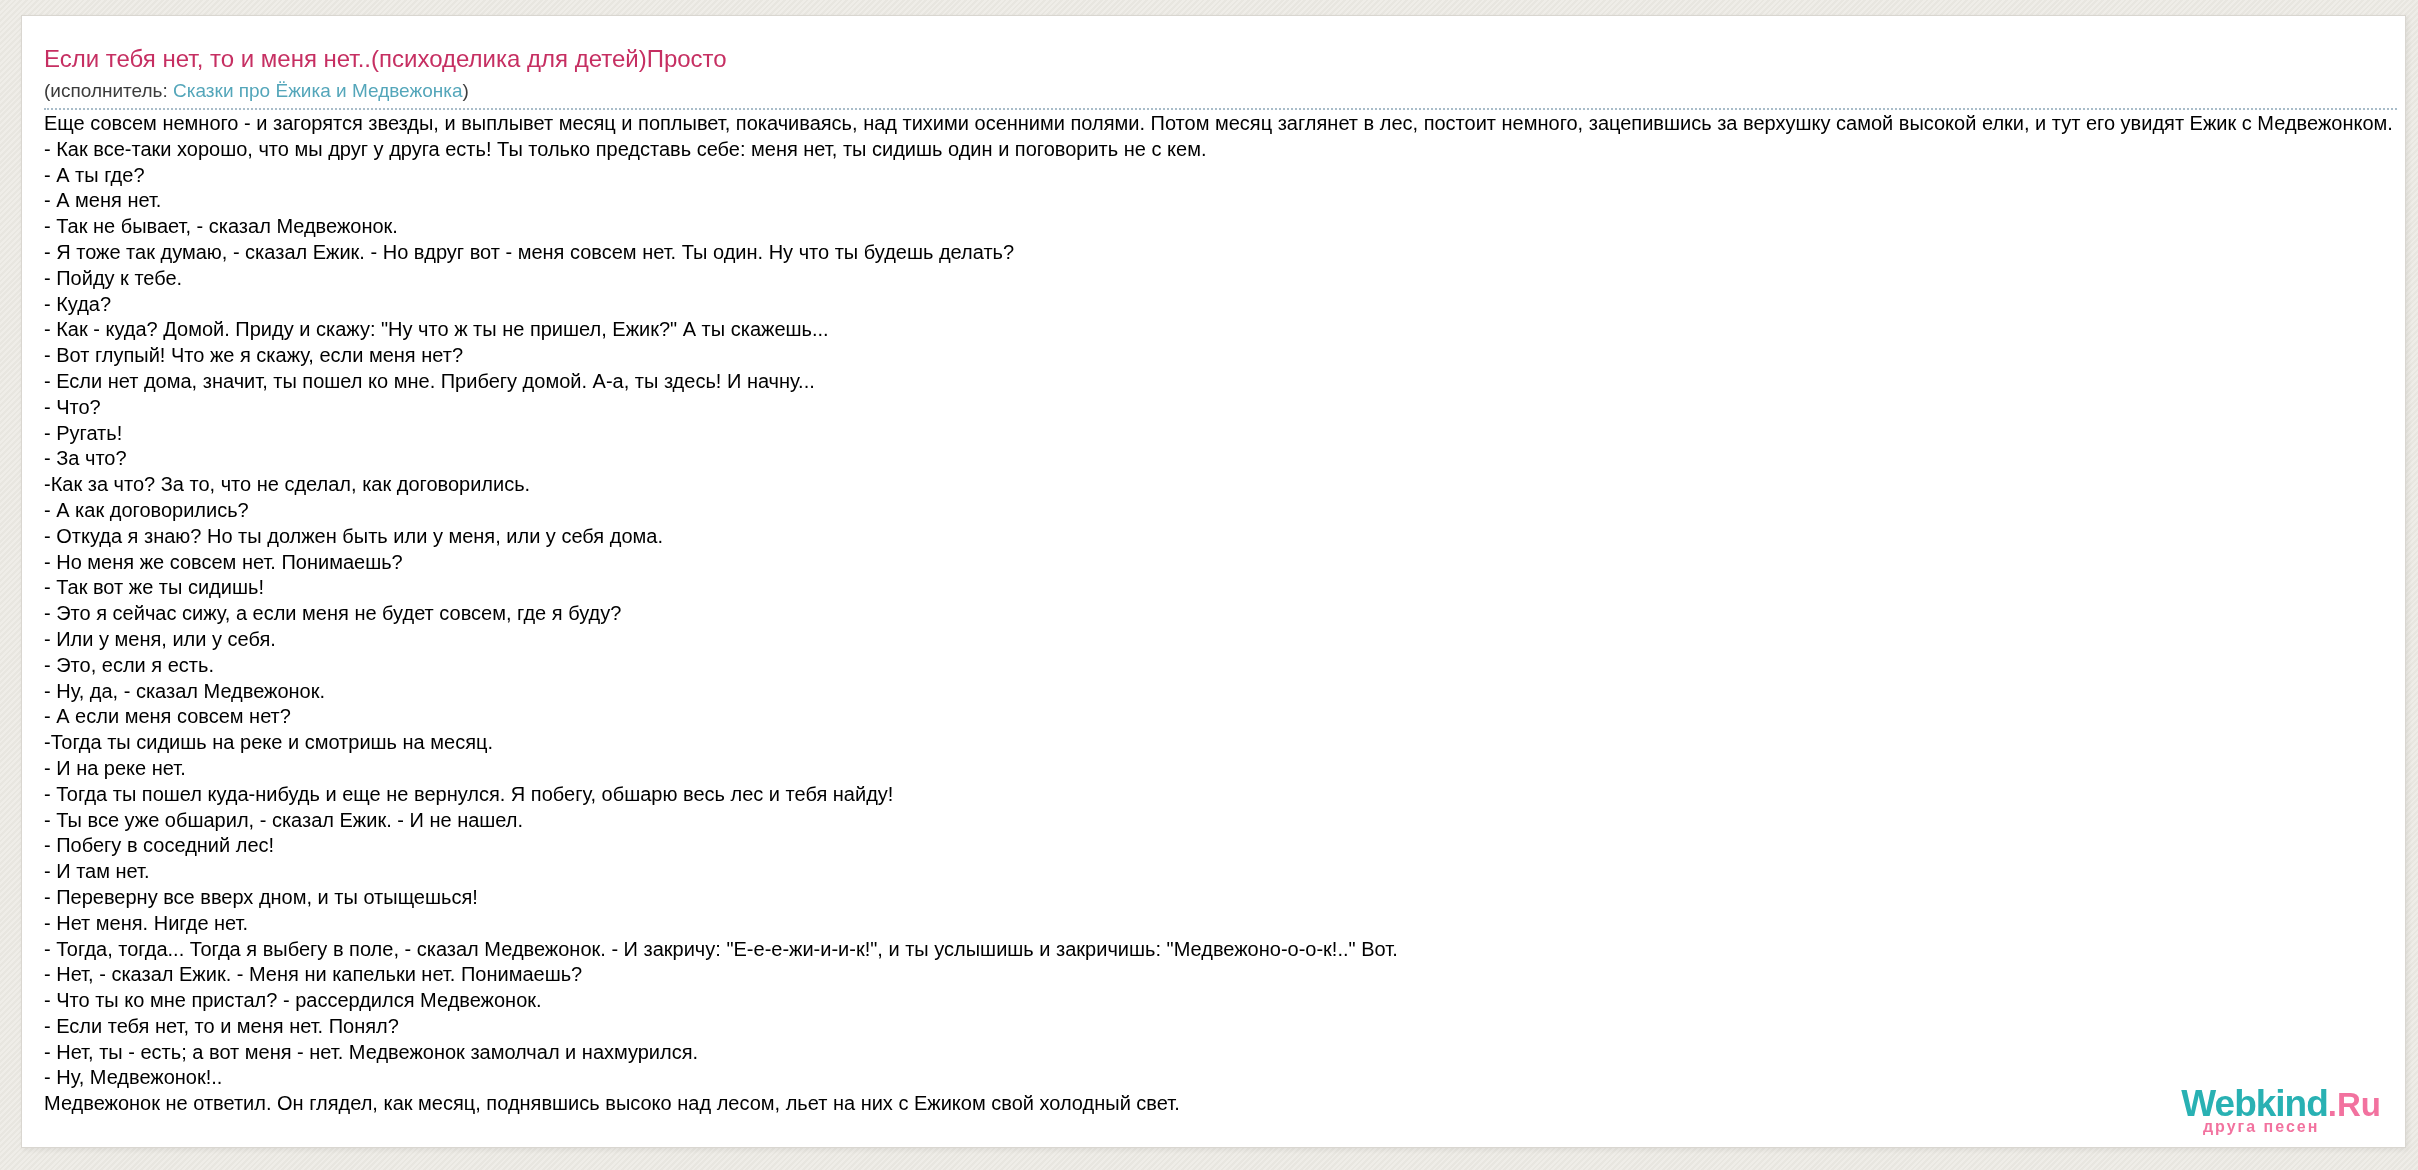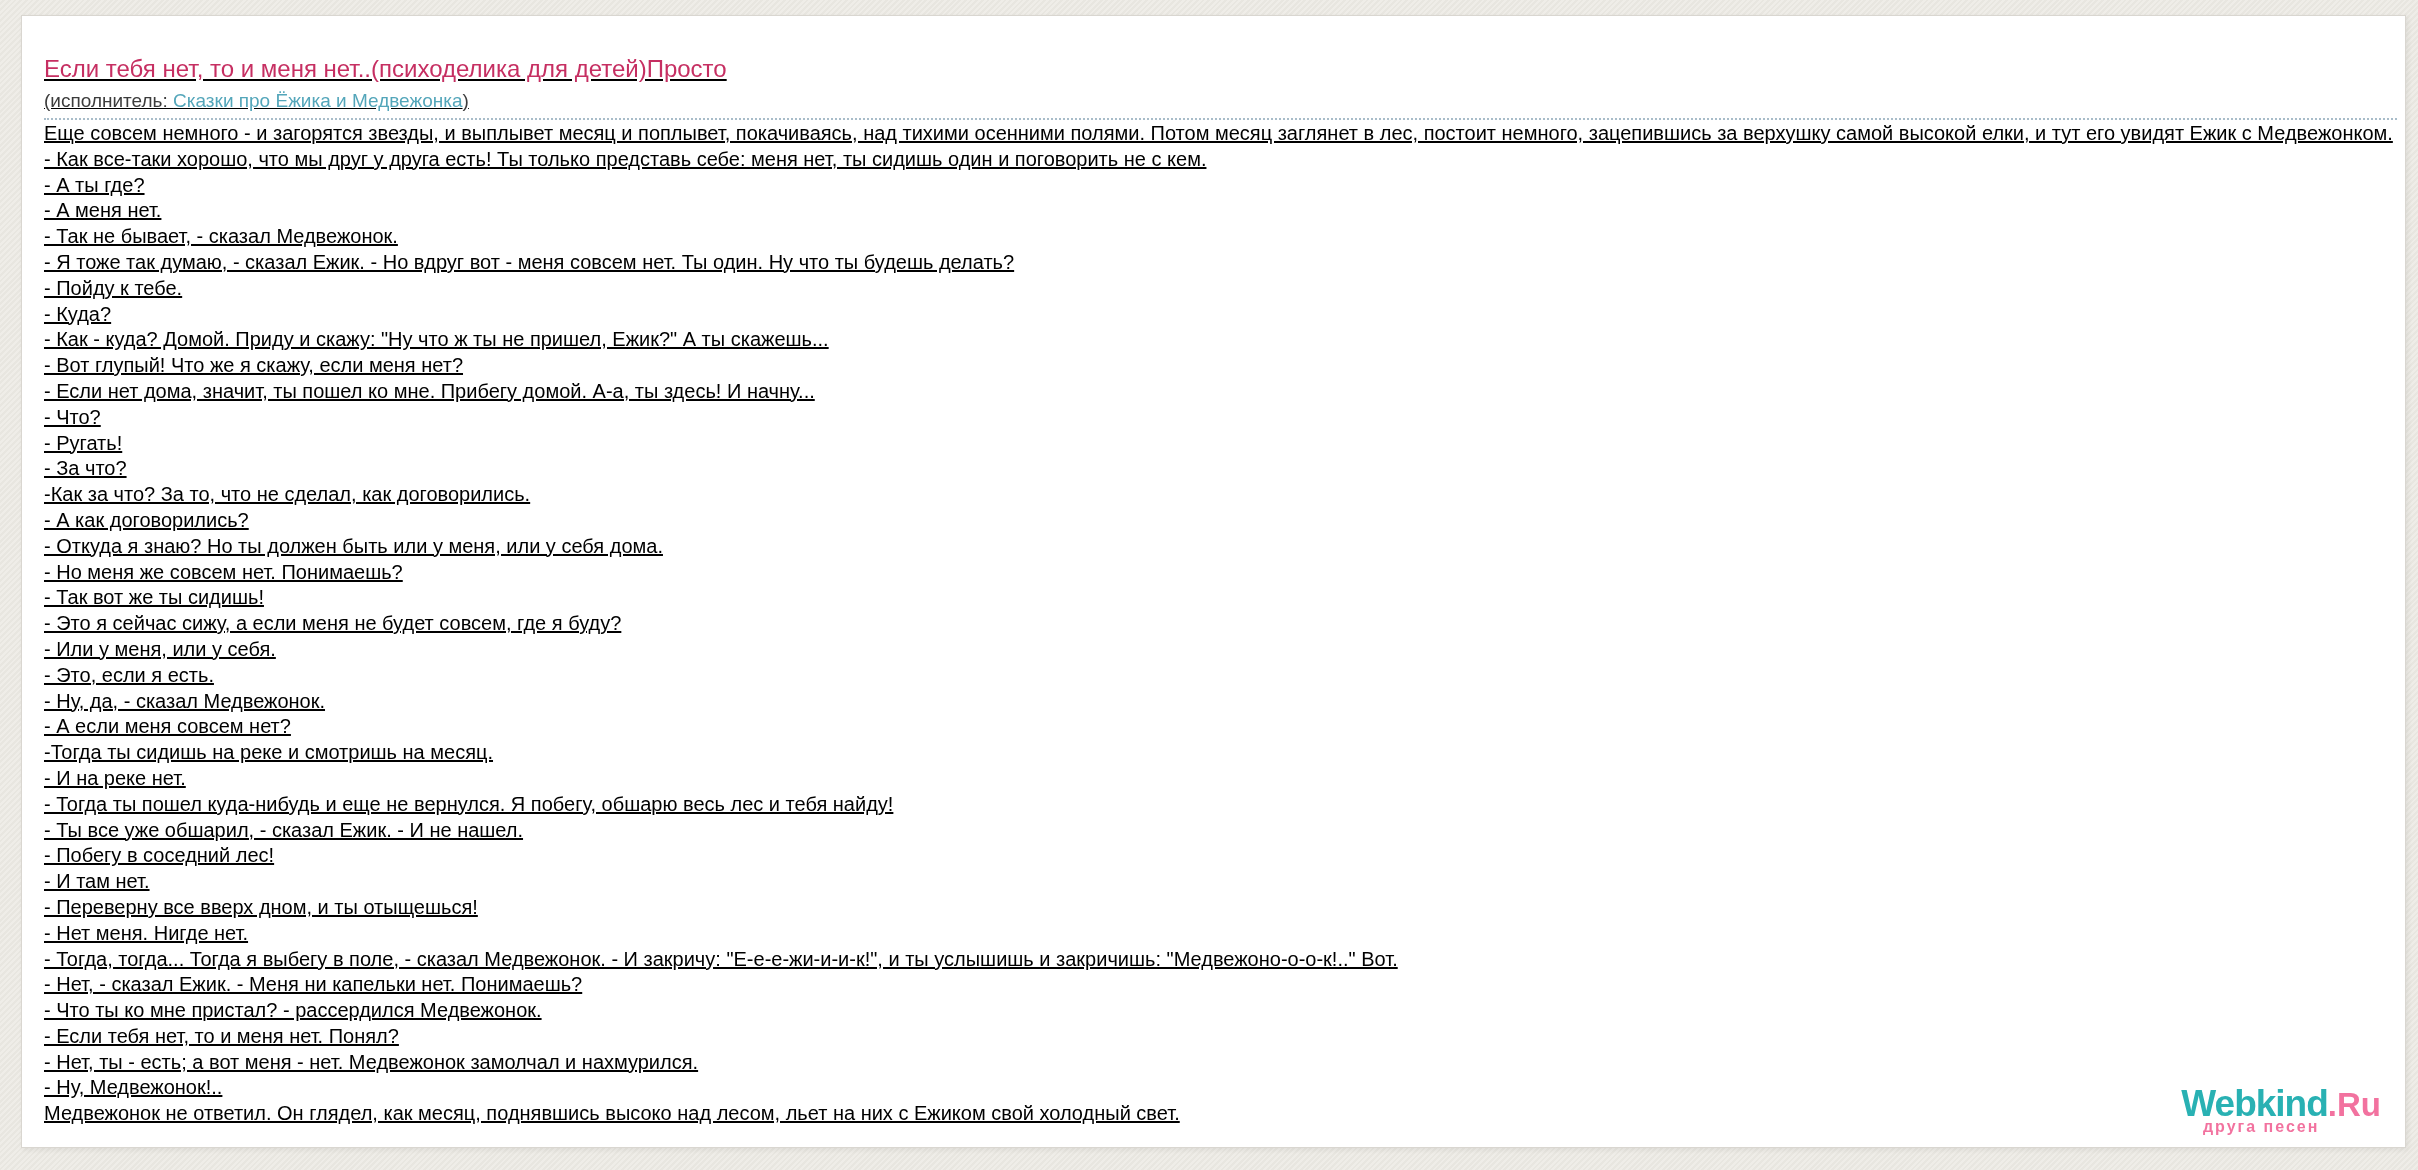--- a/index.html
+++ b/index.html
@@ -14,25 +14,24 @@
     overflow: hidden;
   }
   .card {
     position: absolute;
     left: 21px; top: 15px; right: 12px; bottom: 22px;
     background: #ffffff;
     border: 1px solid #d9d6d0;
     box-shadow: 2px 2px 5px rgba(0,0,0,0.07);
   }
   .card-inner {
-    padding: 38px 8px 0 22px;
+    padding: 28px 8px 0 22px;
     height: 100%;
     box-sizing: border-box;
     position: relative;
-    text-decoration: underline;
   }
   .header {
     border-bottom: 2px dotted #a8bcc9;
     padding-bottom: 6px;
   }
   .page-title {
     margin: 0;
     font-size: 24px;
     line-height: 29px;
     font-weight: normal;

